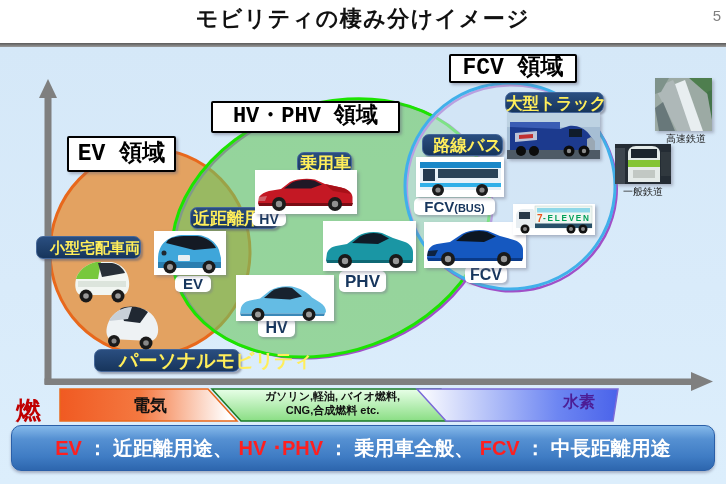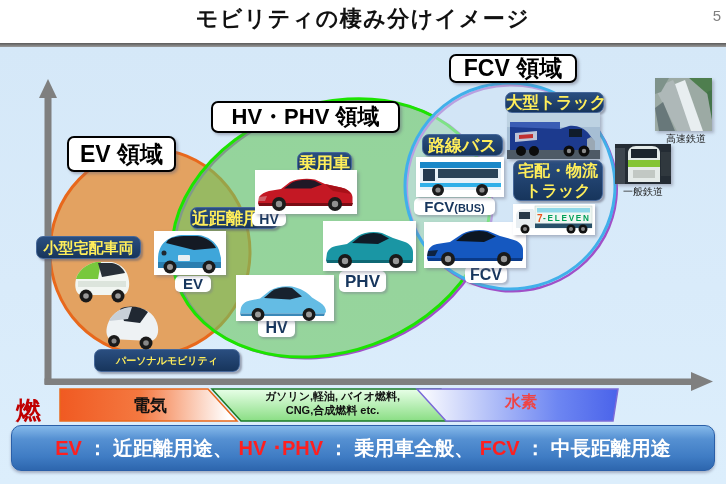--- a/index.html
+++ b/index.html
@@ -3,22 +3,22 @@
 <meta charset="utf-8">
 <style>
   html,body{margin:0;padding:0;}
   body{width:726px;height:484px;overflow:hidden;font-family:"Liberation Sans",sans-serif;}
   #page{position:relative;width:726px;height:345px;background:#ffffff;}
   #bg{position:absolute;left:0;top:46px;width:726px;height:438px;background:linear-gradient(180deg,#d5e8f8 0%,#d9ebfa 55%,#dceefc 100%);}
   #title{position:absolute;left:0;top:4px;width:726px;text-align:center;font-size:22px;font-weight:bold;color:#111;letter-spacing:1.5px;}
   #pageno{position:absolute;right:5px;top:7px;font-size:15px;color:#808080;}
   #divider{position:absolute;left:0;top:43px;width:726px;height:4px;background:linear-gradient(180deg,#5a5a5a,#9a9a9a);}
   .lbl{position:absolute;box-sizing:border-box;}
-  .whitebox{background:#ffffff;border:2.5px solid #000;border-radius:7px;color:#000;font-weight:bold;text-align:center;box-shadow:2px 2px 3px rgba(100,100,120,0.45);}
-  .chip{white-space:nowrap;background:linear-gradient(180deg,#2a4e80,#17355c);border-radius:7px;color:#ffee5a;font-weight:bold;text-align:center;box-shadow:2px 2px 2px rgba(90,90,110,0.5);border:1px solid #46689a;font-family:Liberation Serif, serif;}
+  .whitebox{background:#ffffff;border:2.5px solid #000;border-radius:2px;color:#000;font-weight:bold;text-align:center;box-shadow:2px 2px 3px rgba(100,100,120,0.45);font-family:Liberation Mono, monospace;}
+  .chip{white-space:nowrap;background:linear-gradient(180deg,#2a4e80,#17355c);border-radius:7px;color:#ffee5a;font-weight:bold;text-align:right;box-shadow:2px 2px 2px rgba(90,90,110,0.5);border:1px solid #46689a;}
   .wsmall{background:#ffffff;border-radius:5px;color:#17365d;font-weight:bold;text-align:center;box-shadow:1.5px 1.5px 2px rgba(120,120,140,0.4);}
   .photo{position:absolute;background:#ffffff;box-shadow:2px 2px 3px rgba(110,110,130,0.45);}
   .cap{position:absolute;font-size:10px;color:#222;}
 </style>
 </head>
 <body>
 <div id="page">
   <div id="bg"></div>
   <div id="title">モビリティの棲み分けイメージ</div>
   <div id="pageno">5</div>
@@ -69,37 +69,36 @@
       </linearGradient>
     </defs>
   </svg>
 
   <div class="lbl whitebox" style="left:67px;top:136px;width:109px;height:36px;font-size:23px;line-height:32px;">EV 領域</div>
   <div class="lbl whitebox" style="left:211px;top:101px;width:189px;height:32px;font-size:22px;line-height:28px;">HV・PHV 領域</div>
   <div class="lbl whitebox" style="left:449px;top:54px;width:128px;height:29px;font-size:23px;line-height:25px;">FCV 領域</div>
 
   <div class="lbl chip" style="left:148px;top:207px;width:89px;height:22px;font-size:17px;line-height:21px;margin-left:42px;">近距離用途</div>
   <div class="lbl chip" style="left:36px;top:236px;width:105px;height:23px;font-size:15px;line-height:22px;">小型宅配車両</div>
-  <div class="lbl chip" style="left:94px;top:349px;width:146px;height:23px;font-size:10px;line-height:22px;letter-spacing:0px;">パーソナルモビリティ</div>
+  <div class="lbl chip" style="left:94px;top:349px;width:146px;height:23px;font-size:19px;line-height:22px;letter-spacing:0px;padding-left:24px;">パーソナルモビリティ</div>
   <div class="lbl chip" style="left:422px;top:134px;width:81px;height:22px;font-size:17px;line-height:21px;">路線バス</div>
   <div class="lbl chip" style="left:505px;top:92px;width:99px;height:21px;font-size:16.5px;line-height:20px;">大型トラック</div>
-  <div class="lbl chip" style="left:513px;top:160px;width:90px;height:41px;font-size:16px;line-height:19.5px;">宅配・物流<br>トラック</div>
   <div class="lbl chip" style="left:297px;top:152px;width:55px;height:22px;font-size:17px;line-height:21px;">乗用車</div>
 
   <div class="lbl wsmall" style="left:252px;top:212px;width:34px;height:14px;font-size:14px;line-height:14px;">HV</div>
   <div class="lbl wsmall" style="left:175px;top:276px;width:36px;height:16px;font-size:15px;line-height:16px;">EV</div>
   <div class="lbl wsmall" style="left:339px;top:271px;width:47px;height:21px;font-size:17px;line-height:21px;">PHV</div>
   <div class="lbl wsmall" style="left:258px;top:318px;width:37px;height:19px;font-size:16px;line-height:19px;">HV</div>
   <div class="lbl wsmall" style="left:465px;top:266px;width:42px;height:17px;font-size:16px;line-height:17px;">FCV</div>
   <div class="lbl wsmall" style="left:414px;top:198px;width:81px;height:17px;font-size:15px;line-height:17px;">FCV<span style="font-size:11px;">(BUS)</span></div>
 
   <div class="lbl" style="left:16px;top:394px;width:44px;font-size:25px;font-weight:bold;color:#c00000;">燃料</div>
   <div class="lbl" style="left:240px;top:390px;width:185px;font-size:11px;font-weight:bold;color:#111;text-align:center;line-height:13.5px;">ガソリン,軽油, バイオ燃料,<br>CNG,合成燃料 etc.</div>
   <div class="lbl" style="left:100px;top:394px;width:100px;font-size:17px;font-weight:bold;color:#111;text-align:center;">電気</div>
-  <div class="lbl" style="left:505px;top:392px;width:90px;font-size:16px;font-weight:bold;color:#ef4444;text-align:left;">水素</div>
+  <div class="lbl" style="left:505px;top:392px;width:90px;font-size:16px;font-weight:bold;color:#4c1d95;text-align:right;">水素</div>
 
   <div class="lbl" style="left:11px;top:425px;width:704px;height:46px;border-radius:10px;background:linear-gradient(180deg,#85b9ea 0%,#5590d2 30%,#3f7cc4 70%,#2d66ae 100%);border:1px solid #2a5fa8;box-shadow:0 2px 3px rgba(80,80,110,0.4);">
     <div style="width:100%;text-align:center;font-weight:bold;font-size:20px;line-height:44px;color:#fff;">
       <span style="color:#ff1f1f;">EV</span> ： 近距離用途、 <span style="color:#ff1f1f;">HV ･PHV</span> ： 乗用車全般、 <span style="color:#ff1f1f;">FCV</span> ： 中長距離用途
     </div>
   </div>
 
   <div class="photo" style="left:255px;top:170px;width:102px;height:44px;">
     <svg width="102" height="44" viewBox="0 0 102 44">
       <path d="M3,33 L4,27 C6,24 10,22 14,21 L26,19 L35,12 C41,9 52,8 60,9.5 L70,14 L86,17.5 C94,19.5 97,23 97.5,27 L97.5,33 Z" fill="#c41824"></path>

